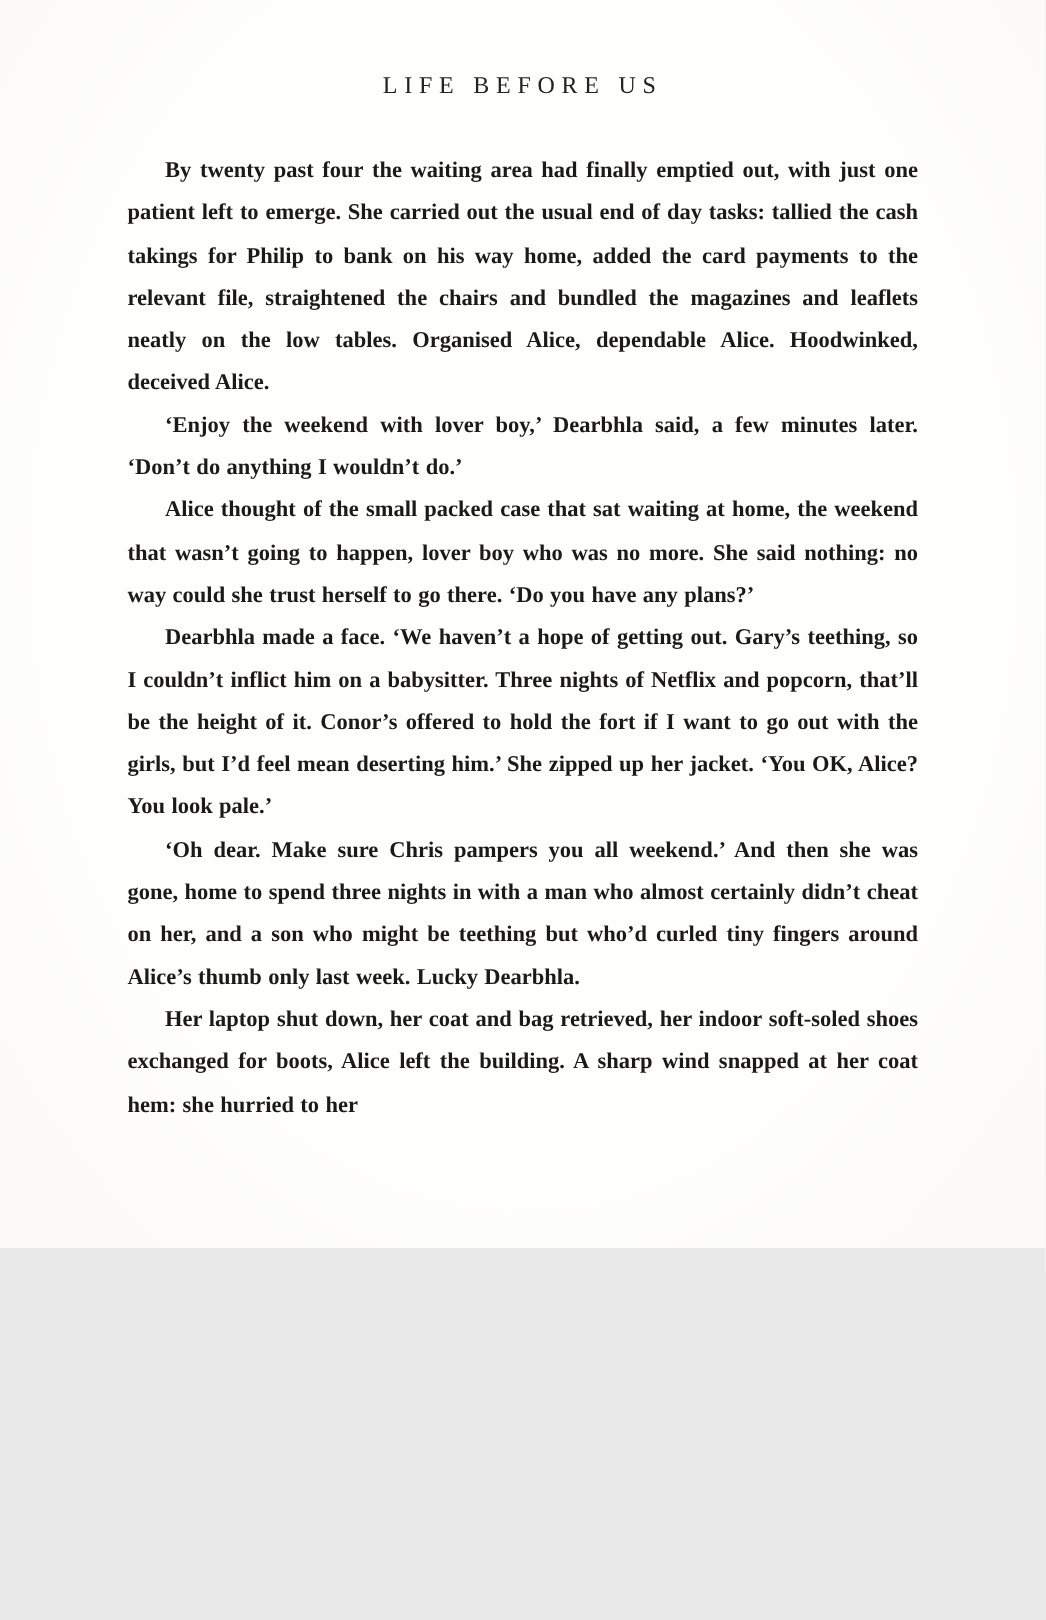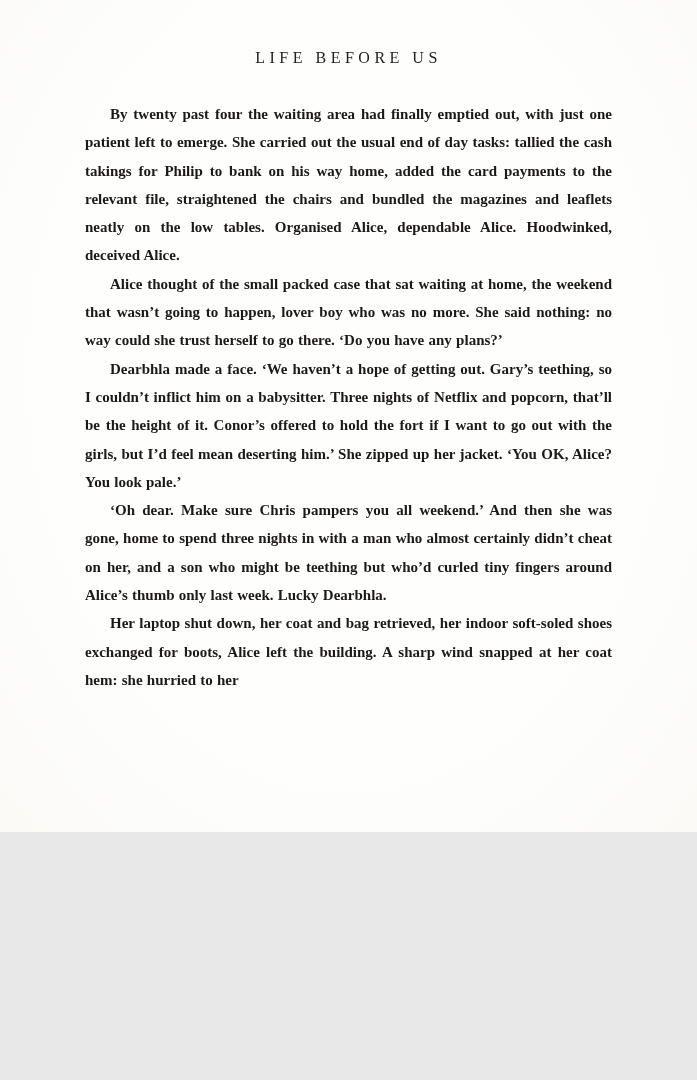--- a/index.html
+++ b/index.html
@@ -64,20 +64,21 @@
 </style>
 </head>
 <body>
 
 <div class="page">
 
   <div class="running-header">LIFE BEFORE US</div>
 
   <div class="text-block">
     <p>By twenty past four the waiting area had finally emptied out, with just one patient left to emerge. She carried out the usual end of day tasks: tallied the cash takings for Philip to bank on his way home, added the card payments to the relevant file, straightened the chairs and bundled the magazines and leaflets neatly on the low tables. Organised Alice, dependable Alice. Hoodwinked, deceived Alice.</p>
+    <p>‘Enjoy the weekend with lover boy,’ Dearbhla said, a few minutes later. ‘Don’t do anything I wouldn’t do.’</p>
     <p>Alice thought of the small packed case that sat waiting at home, the weekend that wasn’t going to happen, lover boy who was no more. She said nothing: no way could she trust herself to go there. ‘Do you have any plans?’</p>
     <p>Dearbhla made a face. ‘We haven’t a hope of getting out. Gary’s teething, so I couldn’t inflict him on a babysitter. Three nights of Netflix and popcorn, that’ll be the height of it. Conor’s offered to hold the fort if I want to go out with the girls, but I’d feel mean deserting him.’ She zipped up her jacket. ‘You OK, Alice? You look pale.’</p>
     <p>‘Oh dear. Make sure Chris pampers you all weekend.’ And then she was gone, home to spend three nights in with a man who almost certainly didn’t cheat on her, and a son who might be teething but who’d curled tiny fingers around Alice’s thumb only last week. Lucky Dearbhla.</p>
     <p>Her laptop shut down, her coat and bag retrieved, her indoor soft-soled shoes exchanged for boots, Alice left the building. A sharp wind snapped at her coat hem: she hurried to her</p>
   </div>
 
   <div class="page-number">10</div>
 
 </div>
 

